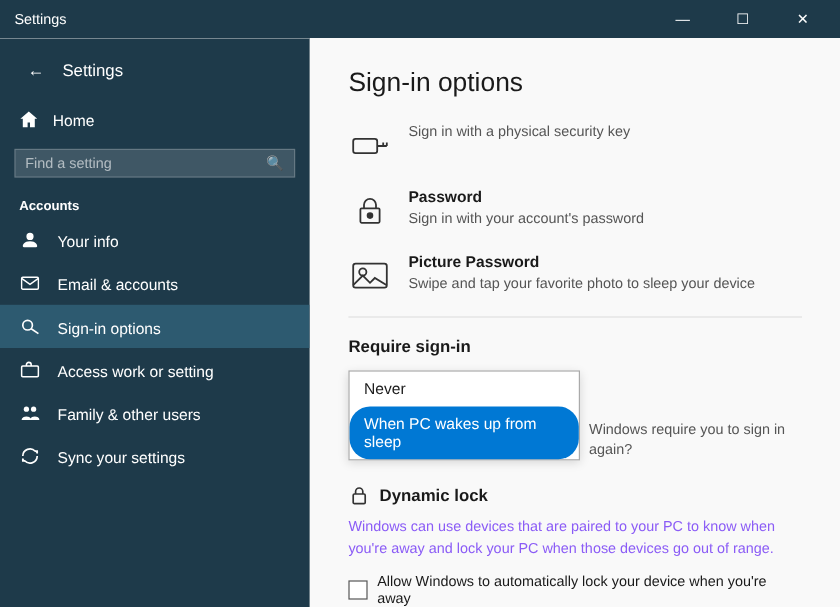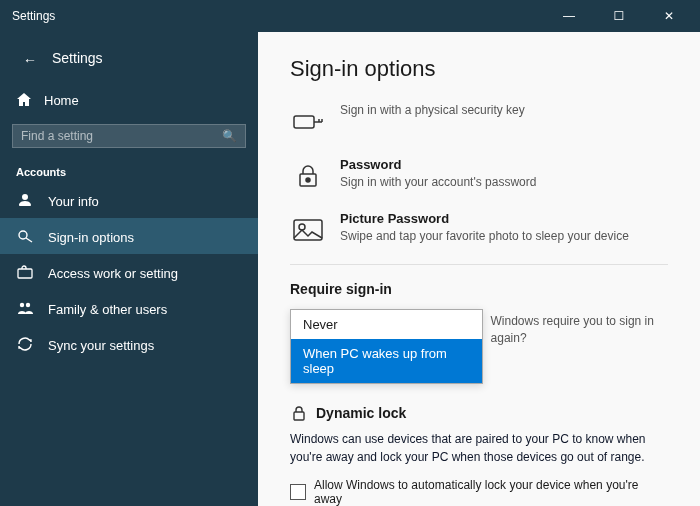--- a/index.html
+++ b/index.html
@@ -184,21 +184,21 @@
       margin: 16px 0;
     }
     .require-signin-label {
       font-size: 14px;
       font-weight: 600;
       color: #1a1a1a;
       margin-bottom: 12px;
     }
     .dropdown-container {
       display: flex;
-      align-items: flex-start;
+      align-items: flex-end;
       gap: 8px;
       position: relative;
     }
     .dropdown-wrapper {
       position: relative;
       width: 220px;
     }
     .dropdown-open {
       background: white;
       border: 1px solid #aaa;
@@ -207,20 +207,21 @@
     }
     .dropdown-item {
       padding: 7px 12px;
       font-size: 13px;
       color: #1a1a1a;
       cursor: pointer;
     }
     .dropdown-item.selected {
       background: #0078d4;
       color: white;
+      border-radius: 17px;
     }
     .dropdown-side-text {
       font-size: 12px;
       color: #555;
       max-width: 240px;
       padding-top: 4px;
       line-height: 1.4;
     }
     .dynamic-lock-section {
       margin-top: 20px;
@@ -229,21 +230,21 @@
       font-size: 14px;
       font-weight: 600;
       color: #1a1a1a;
       display: flex;
       align-items: center;
       gap: 8px;
       margin-bottom: 8px;
     }
     .dynamic-lock-desc {
       font-size: 12px;
-      color: #0f172a;
+      color: #8b5cf6;
       line-height: 1.5;
       margin-bottom: 12px;
     }
     .checkbox-row {
       display: flex;
       align-items: center;
       gap: 8px;
     }
     .checkbox-box {
       width: 16px;
@@ -300,20 +301,29 @@
 
     <div class="sidebar-item">
       <div class="icon">
         <svg width="16" height="16" viewBox="0 0 16 16" fill="white">
           <path d="M8 8a3 3 0 100-6 3 3 0 000 6zm-5 6s-1 0-1-1 1-4 6-4 6 3 6 4-1 1-1 1H3z"></path>
         </svg>
       </div>
       <span>Your info</span>
     </div>
 
+    <div class="sidebar-item">
+      <div class="icon">
+        <svg width="16" height="16" viewBox="0 0 16 16" fill="white">
+          <rect x="1" y="3" width="14" height="10" rx="1" fill="none" stroke="white" stroke-width="1.2"></rect>
+          <path d="M1 4l7 5 7-5" fill="none" stroke="white" stroke-width="1.2"></path>
+        </svg>
+      </div>
+      <span>Email &amp; accounts</span>
+    </div>
 
     <div class="sidebar-item active">
       <div class="icon">
         <svg width="16" height="16" viewBox="0 0 16 16" fill="white">
           <circle cx="6" cy="7" r="4" fill="none" stroke="white" stroke-width="1.4"></circle>
           <line x1="9" y1="10" x2="15" y2="14" stroke="white" stroke-width="1.4"></line>
         </svg>
       </div>
       <span>Sign-in options</span>
     </div>

